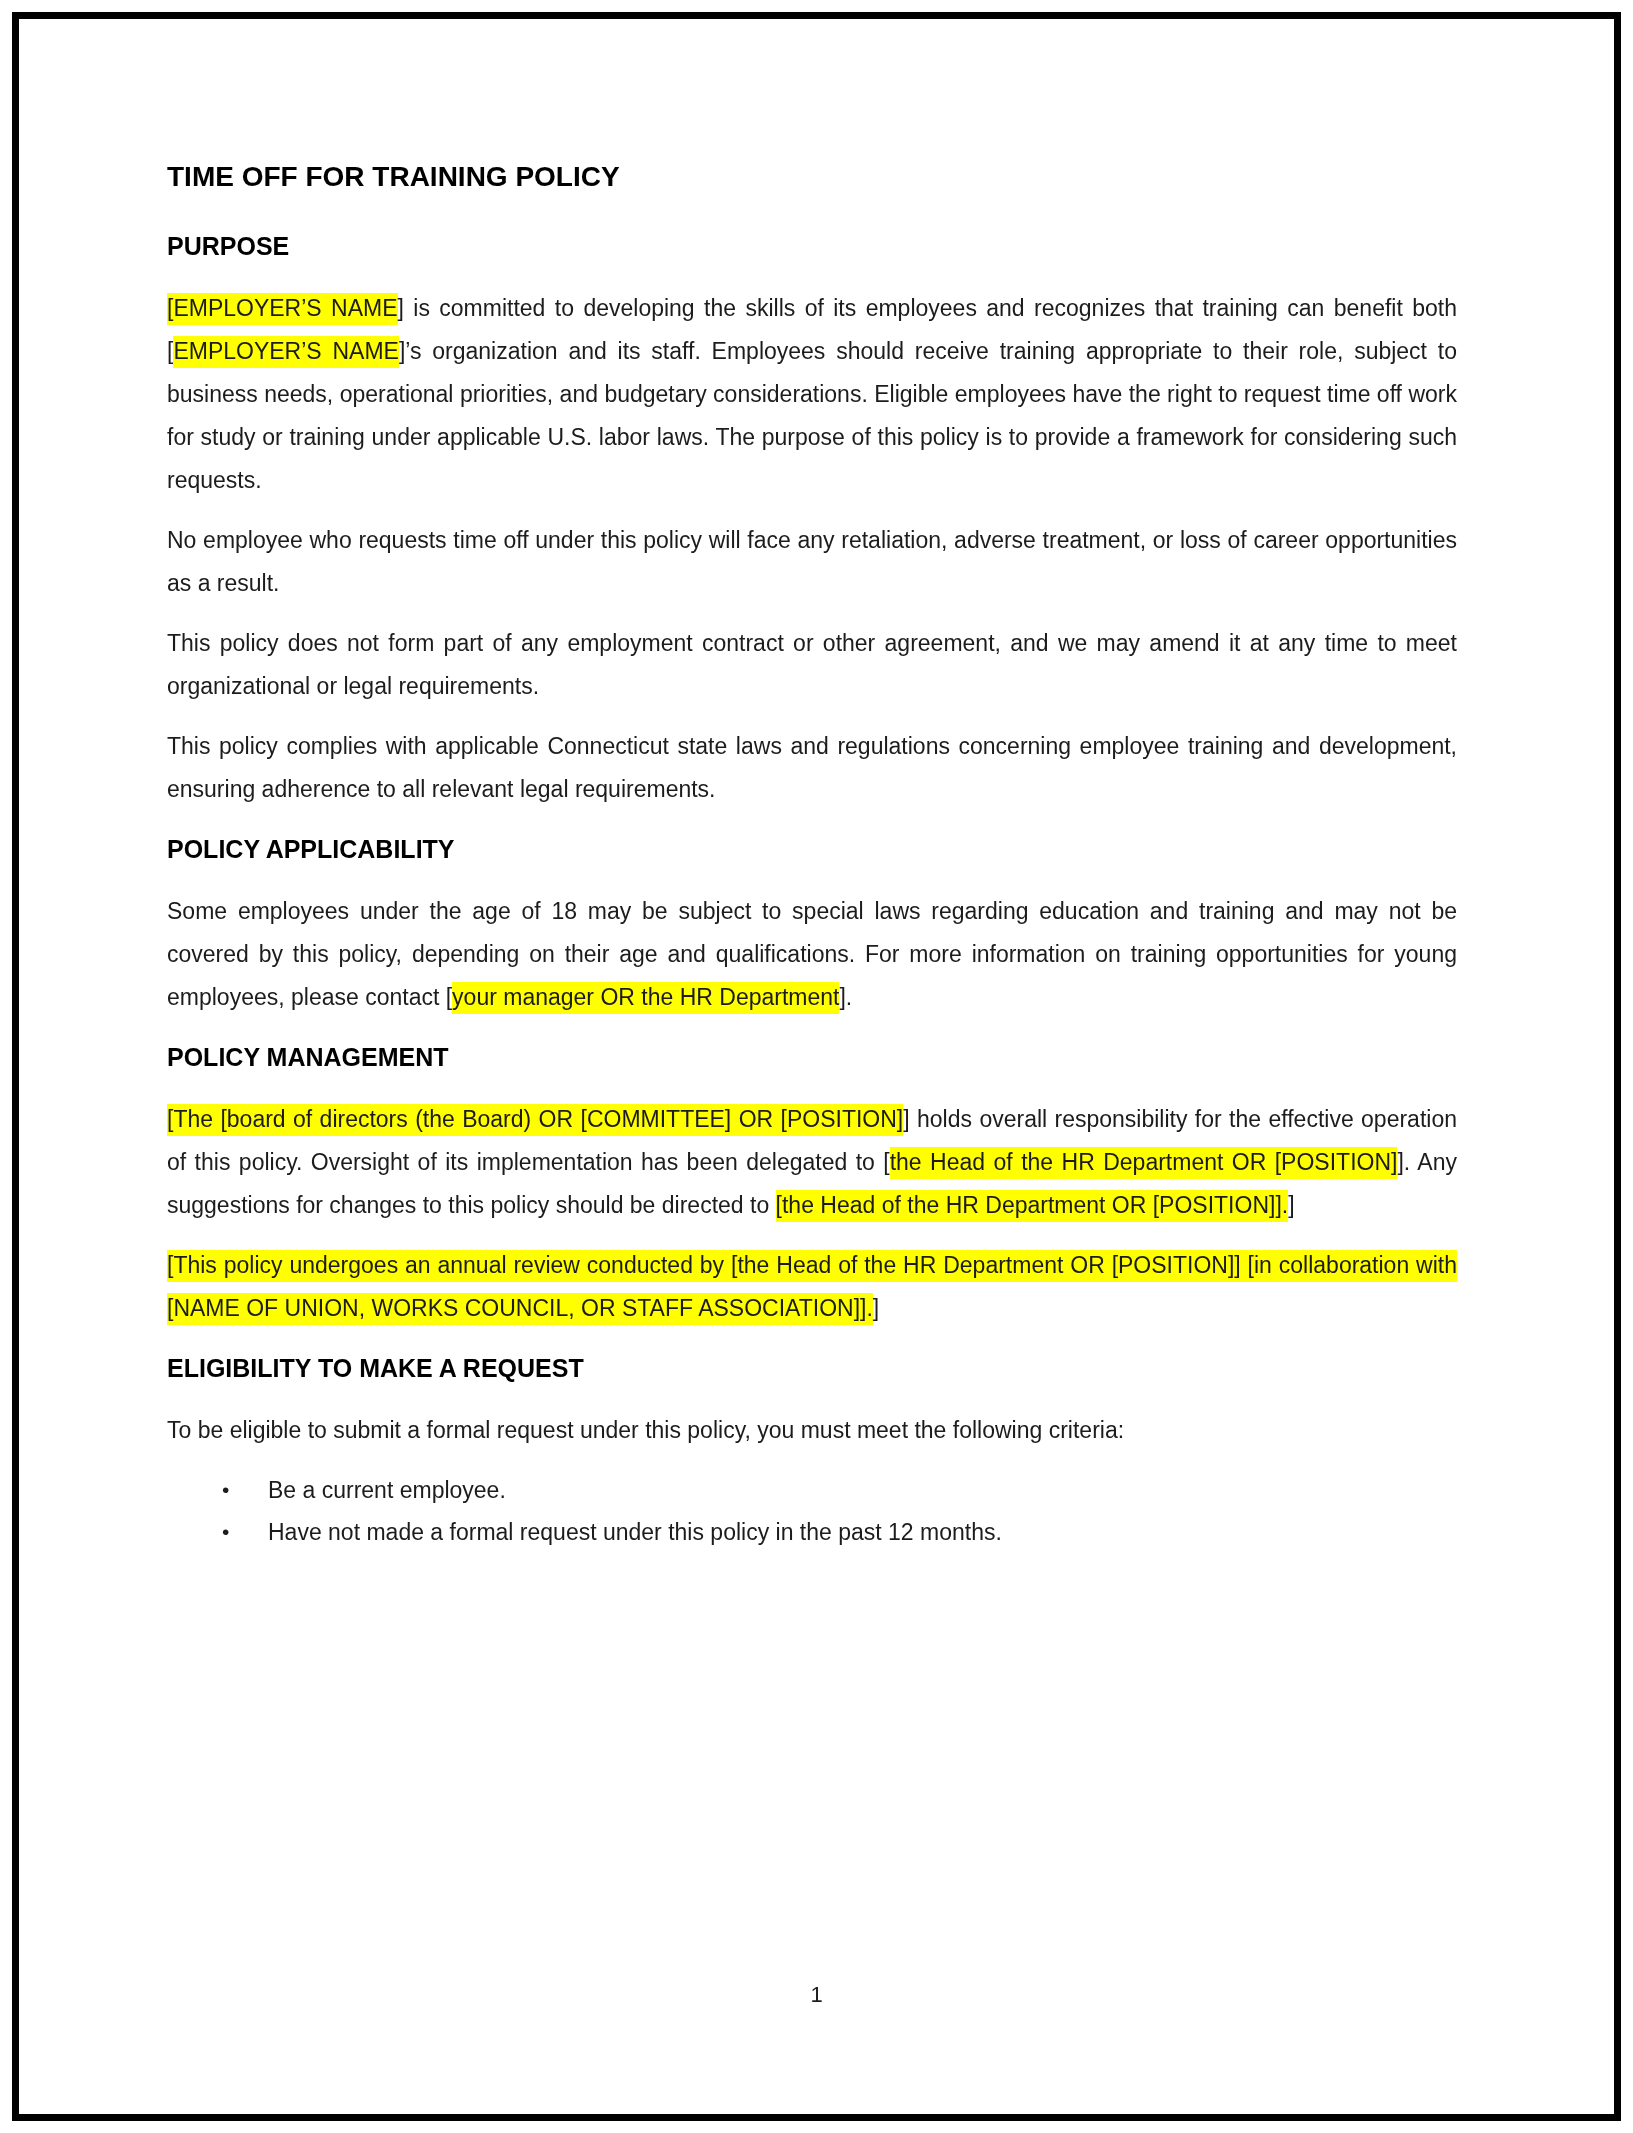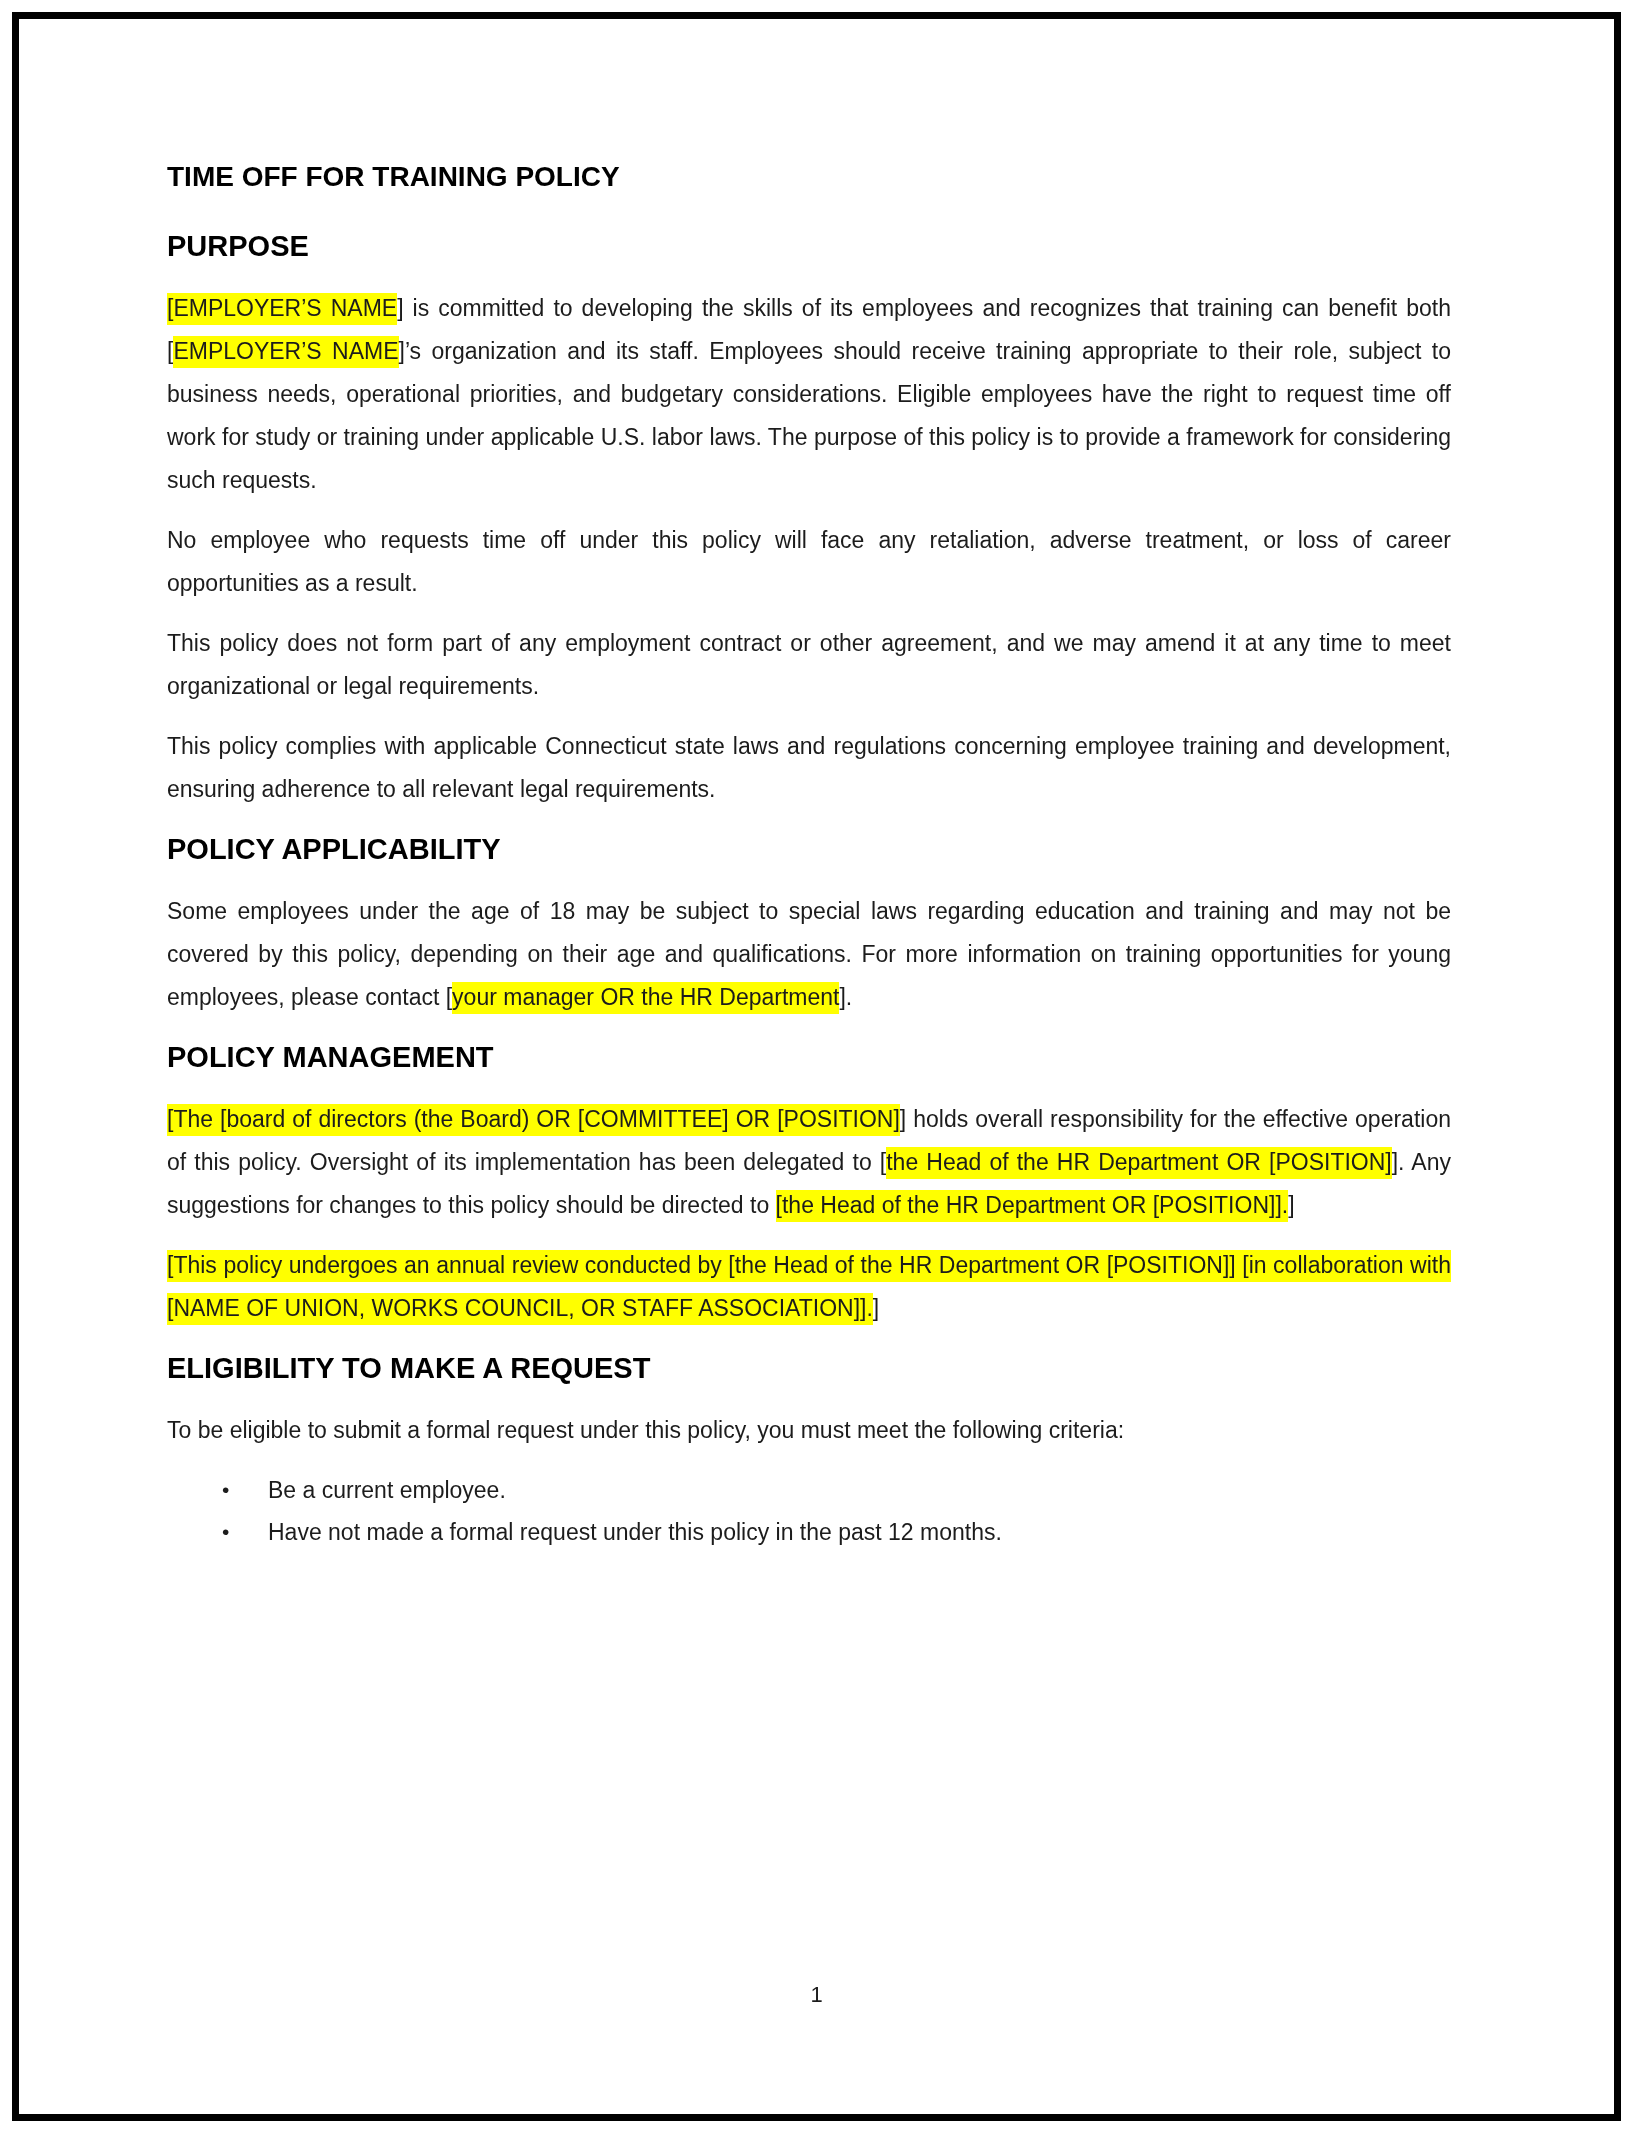--- a/index.html
+++ b/index.html
@@ -21,28 +21,28 @@
   .content {
     position: absolute;
     left: 167px; right: 166px; top: 155px;
   }
   h1.doc-title {
     font-size: 28px; font-weight: 700; color: #000000;
     line-height: 43px;
     margin: 0 0 27px 0;
   }
   h2.sec-heading {
-    font-size: 29px; font-weight: 700; color: #000000;
+    font-size: 25px; font-weight: 700; color: #000000;
     line-height: 43px;
     margin: 3px 0 19px 0;
   }
   p.para {
     font-size: 23px;
     line-height: 43px;
-    margin: 0 16px 17px 0;
+    margin: 0 10px 17px 0;
     text-align: justify;
   }
   ul.bullet-list {
     list-style: none;
     margin: 4px 0 0 0;
     padding: 0 0 0 101px;
   }
   ul.bullet-list li {
     font-size: 23px;
     line-height: 42px;

